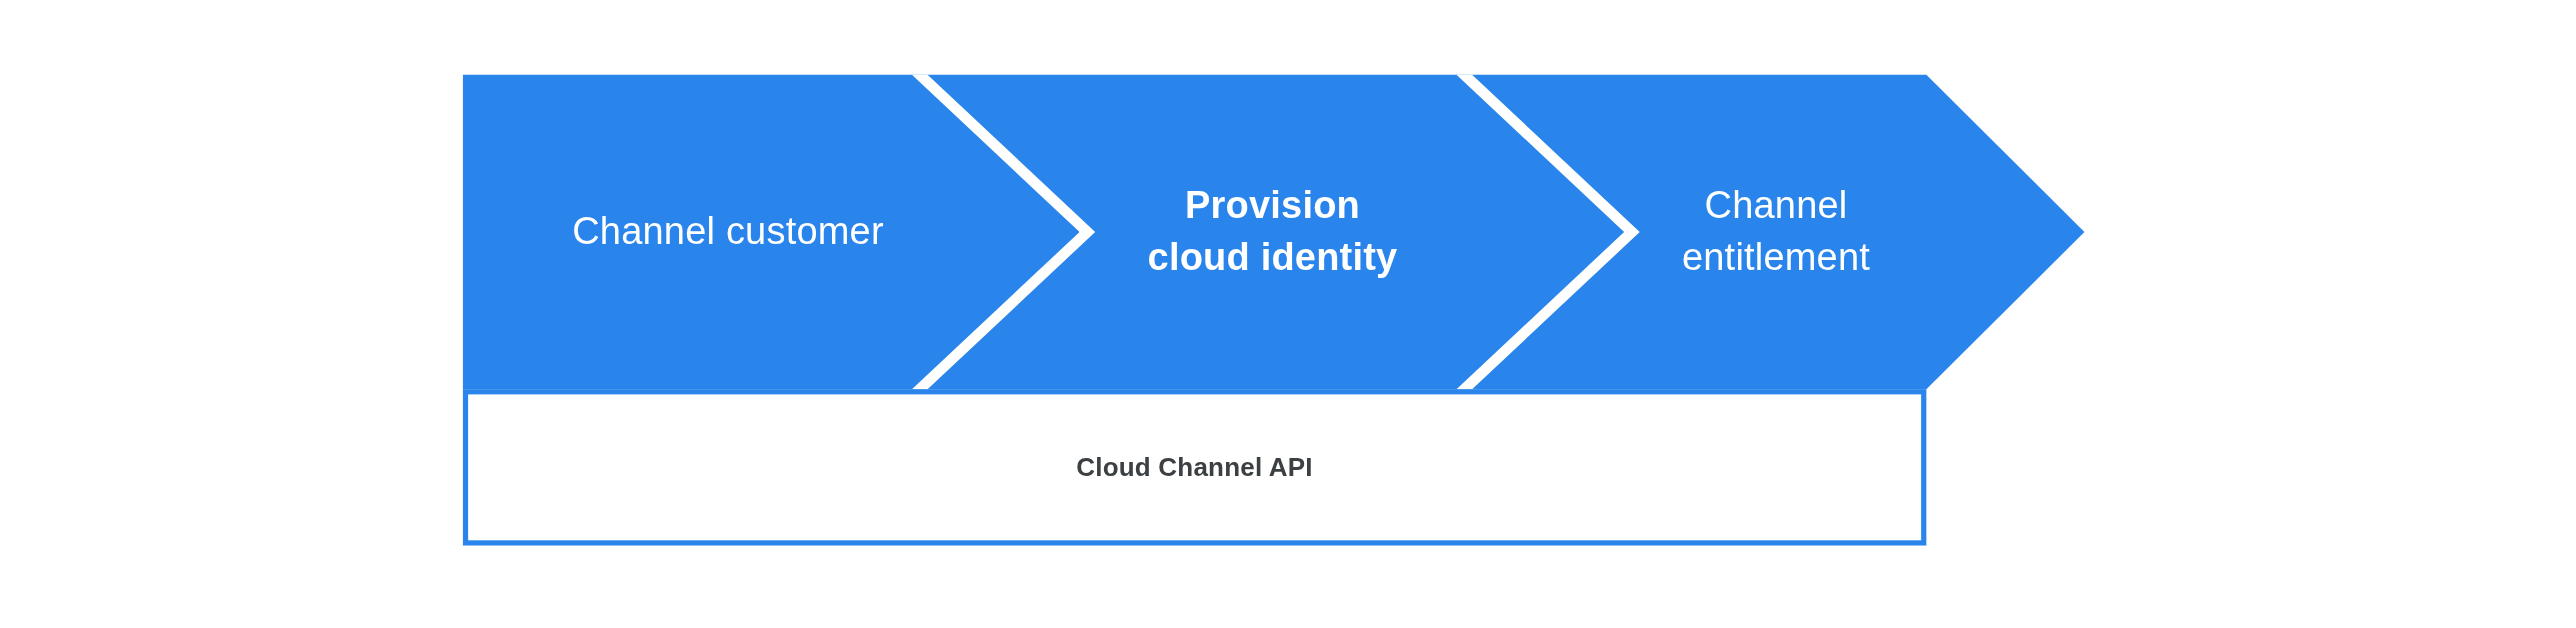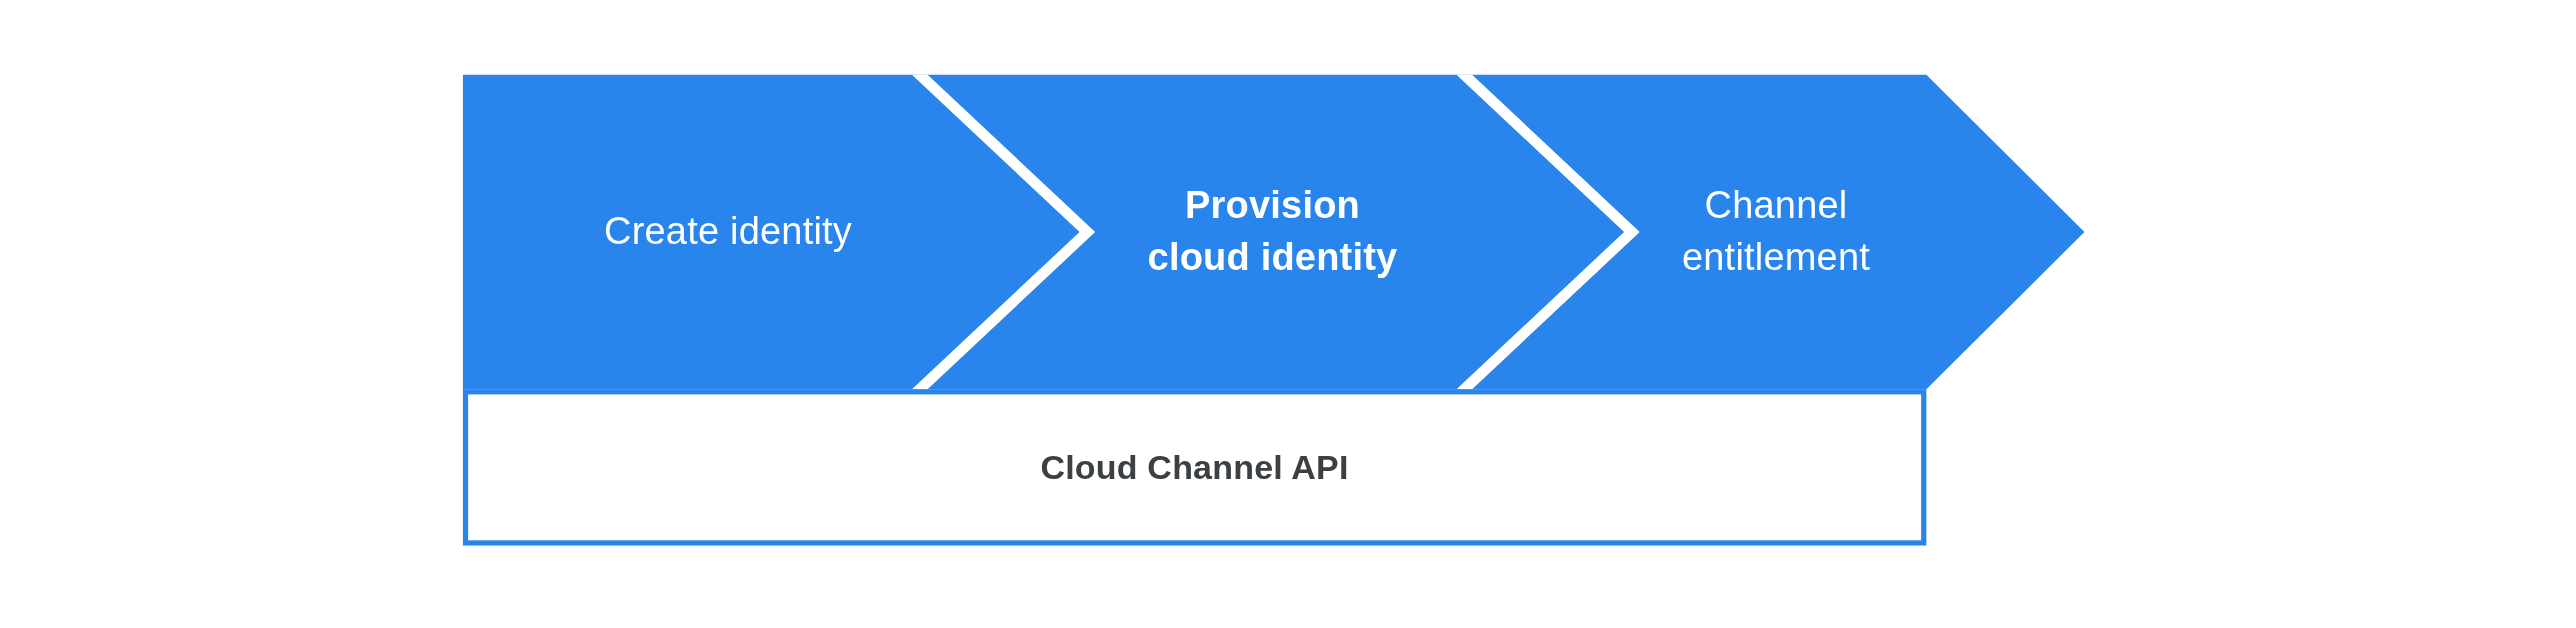--- a/index.html
+++ b/index.html
@@ -48,21 +48,21 @@
     position: absolute;
     left: 463px;
     top: 389px;
     width: 1463px;
     height: 156px;
     display: flex;
     align-items: center;
     justify-content: center;
     color: #3c4043;
     font-family: "Liberation Sans", sans-serif;
-    font-size: 34px;
+    font-size: 26px;
     font-weight: 700;
     letter-spacing: 0.2px;
     text-align: right;
   }
 </style>
 </head>
 <body>
 
 <div id="canvas">
 
@@ -70,21 +70,21 @@
 
     <path d="M 533 86 L 2218 86 L 2400 267 L 2218 448 L 533 448 Z" fill="#2984eb"></path>
 
     <path d="M 1050 86 L 1243 267 L 1050 448 L 1068 448 L 1261 267 L 1068 86 Z" fill="#ffffff"></path>
 
     <path d="M 1677 86 L 1870 267 L 1677 448 L 1695 448 L 1888 267 L 1695 86 Z" fill="#ffffff"></path>
 
     <rect x="536" y="451" width="1679" height="174" fill="#ffffff" stroke="#2984eb" stroke-width="6"></rect>
   </svg>
 
-  <div class="stage-label" id="stage-label-0">Create identity</div>
+  <div class="stage-label" id="stage-label-0">Channel customer</div>
 
   <div class="stage-label" id="stage-label-1">Provision
 cloud identity</div>
 
   <div class="stage-label" id="stage-label-2">Channel
 entitlement</div>
 
   <div id="api-bar-label">Cloud Channel API</div>
 
 </div>

